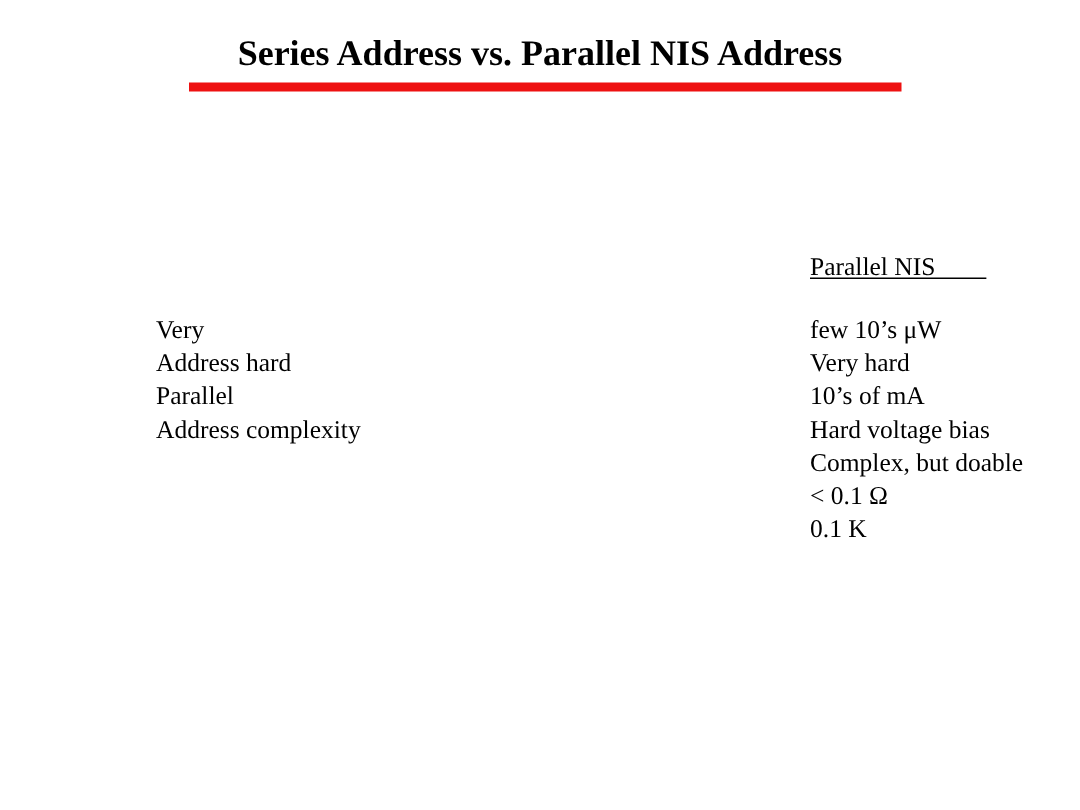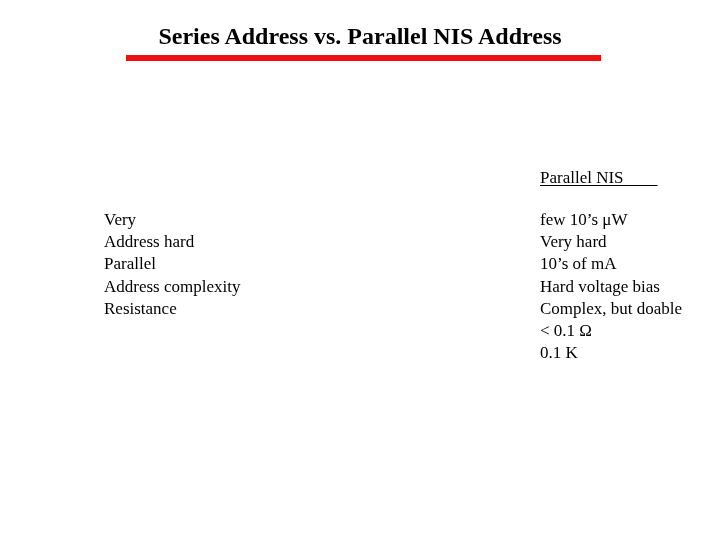--- a/index.html
+++ b/index.html
@@ -96,21 +96,20 @@
   <div id="title-rule" style="background: rgb(238, 17, 17);"></div>
 
   <div id="content-table">
 
     <div class="col" id="col-feature">
       <ul class="cell-list">
         <li class="cell">Very</li>
         <li class="cell">Address hard</li>
         <li class="cell">Parallel</li>
         <li class="cell">Address complexity</li>
-        <li class="cell">Resistance</li>
       </ul>
     </div>
 
     <div class="col" id="col-parallel">
       <div class="col-header">Parallel NIS        </div>
       <ul class="cell-list">
         <li class="cell">few 10’s μW</li>
         <li class="cell">Very hard</li>
         <li class="cell">10’s of mA</li>
         <li class="cell">Hard voltage bias</li>

